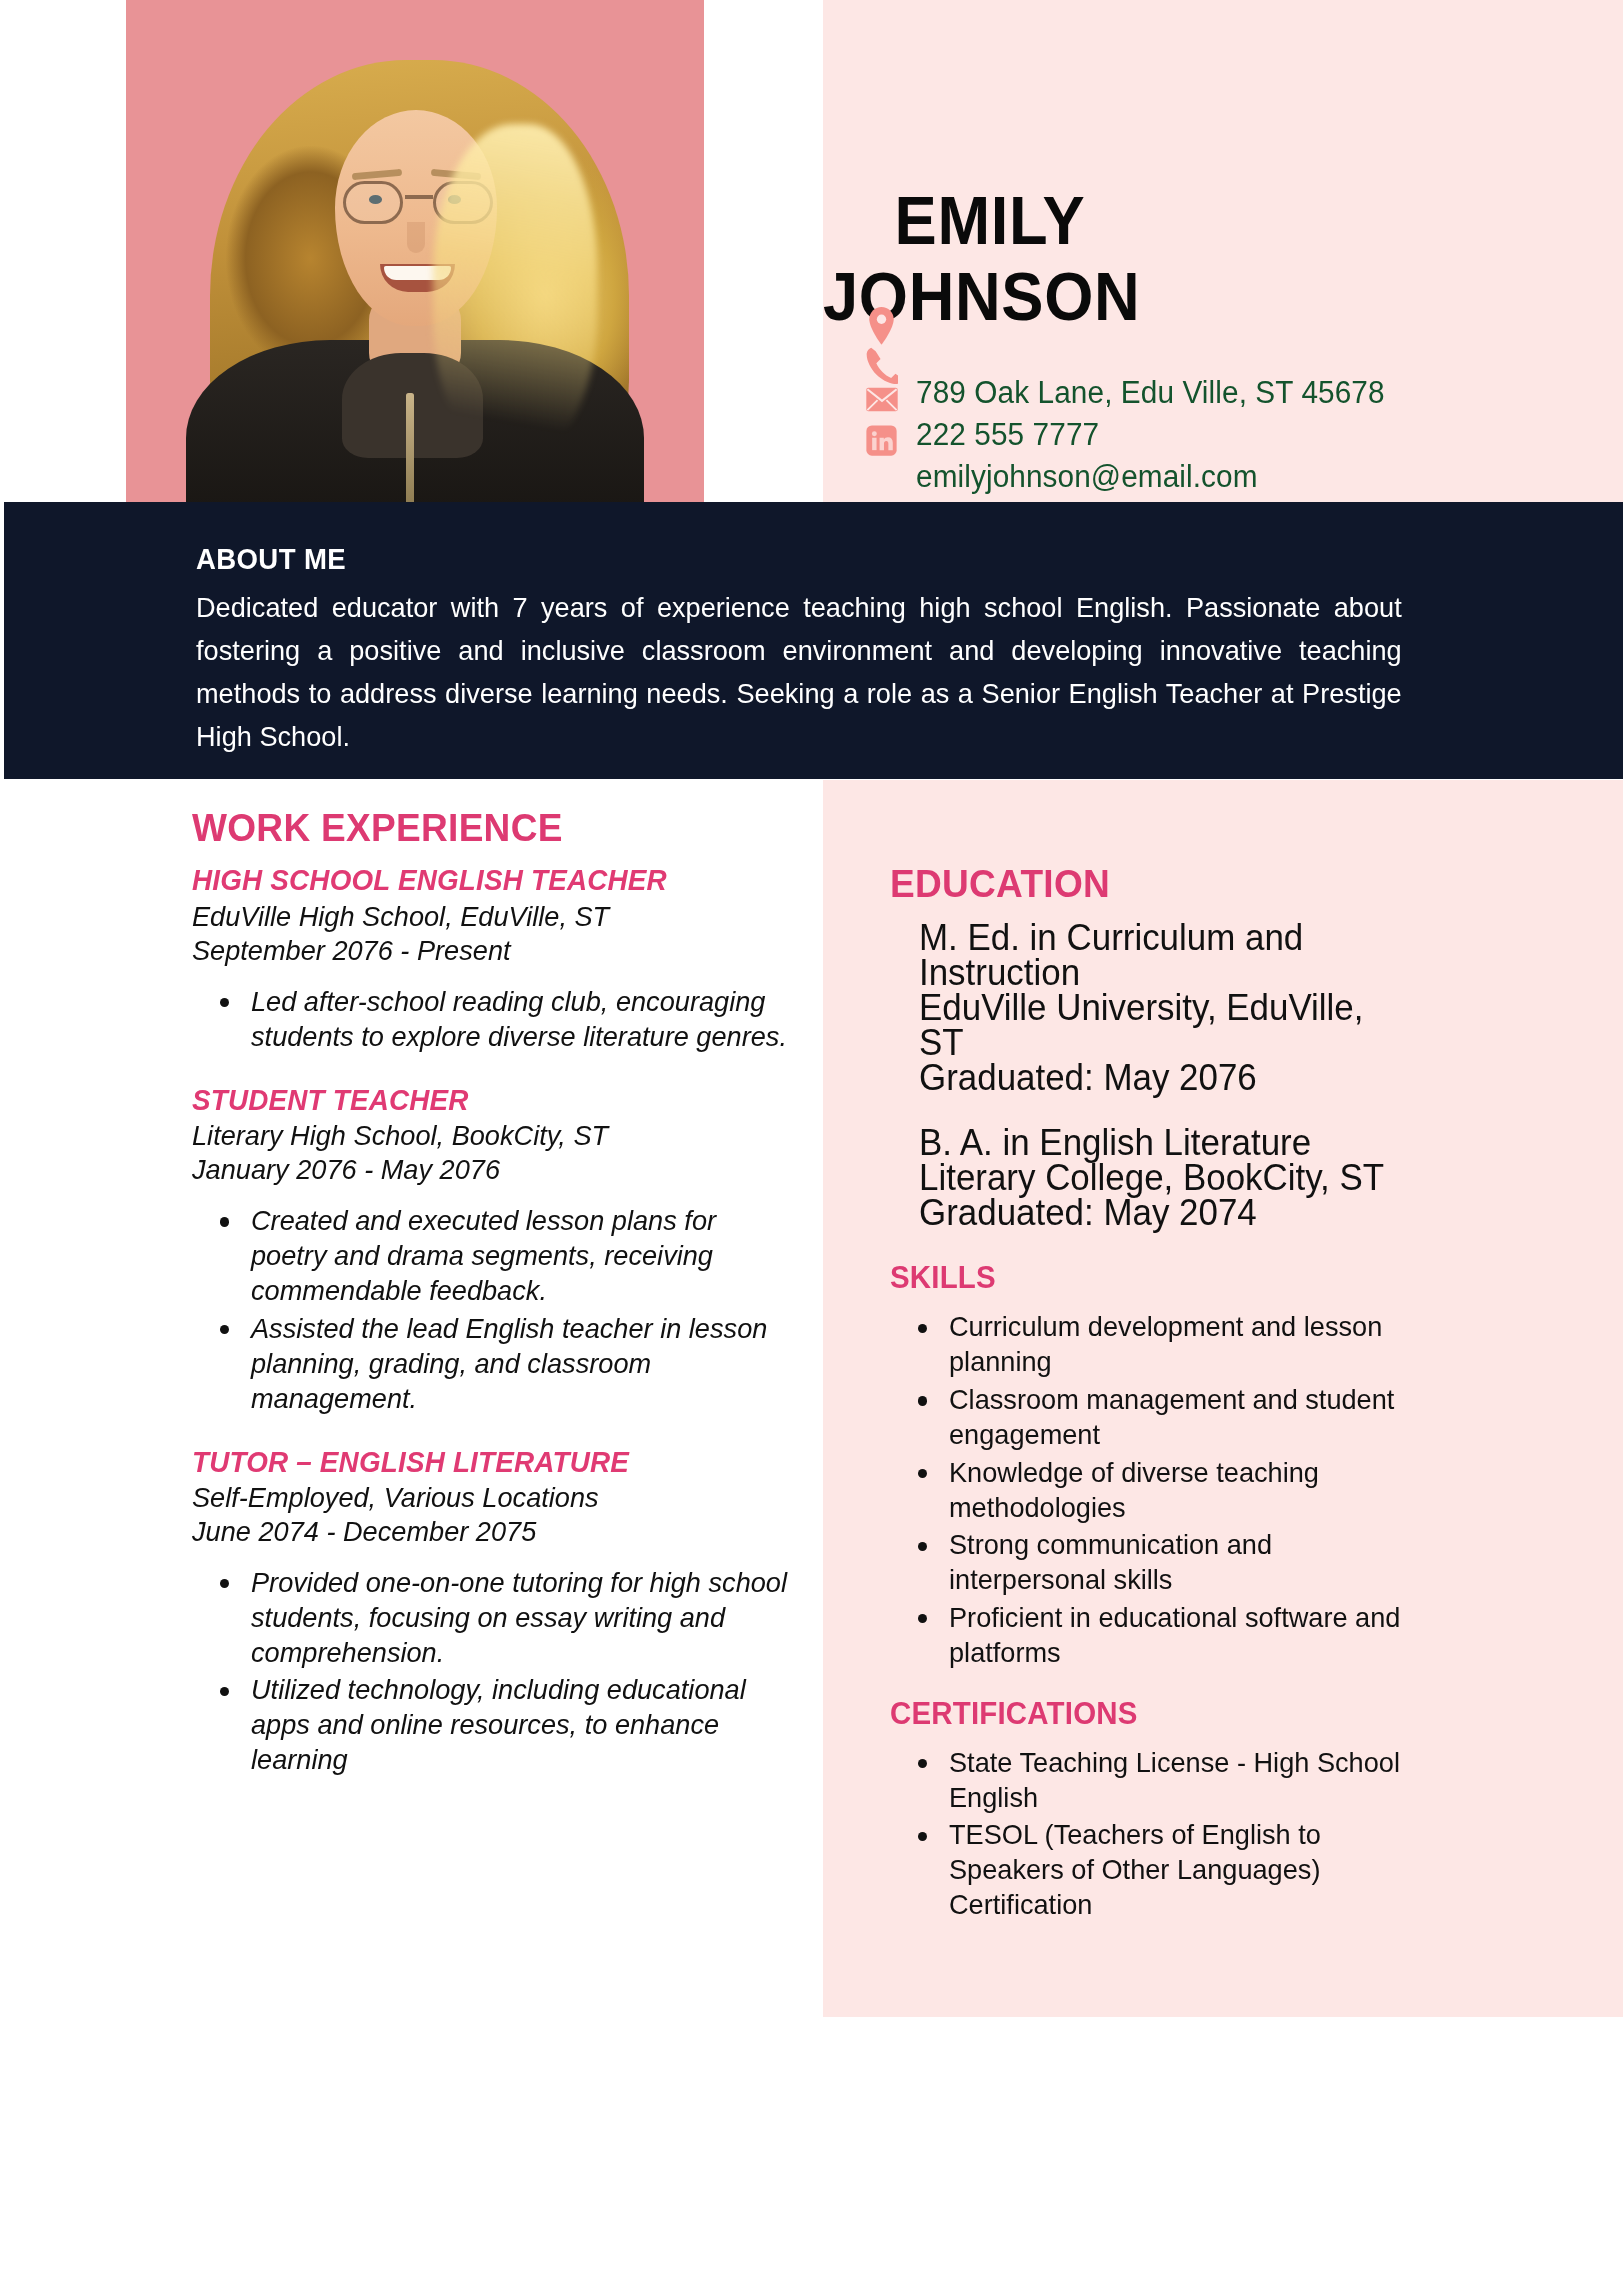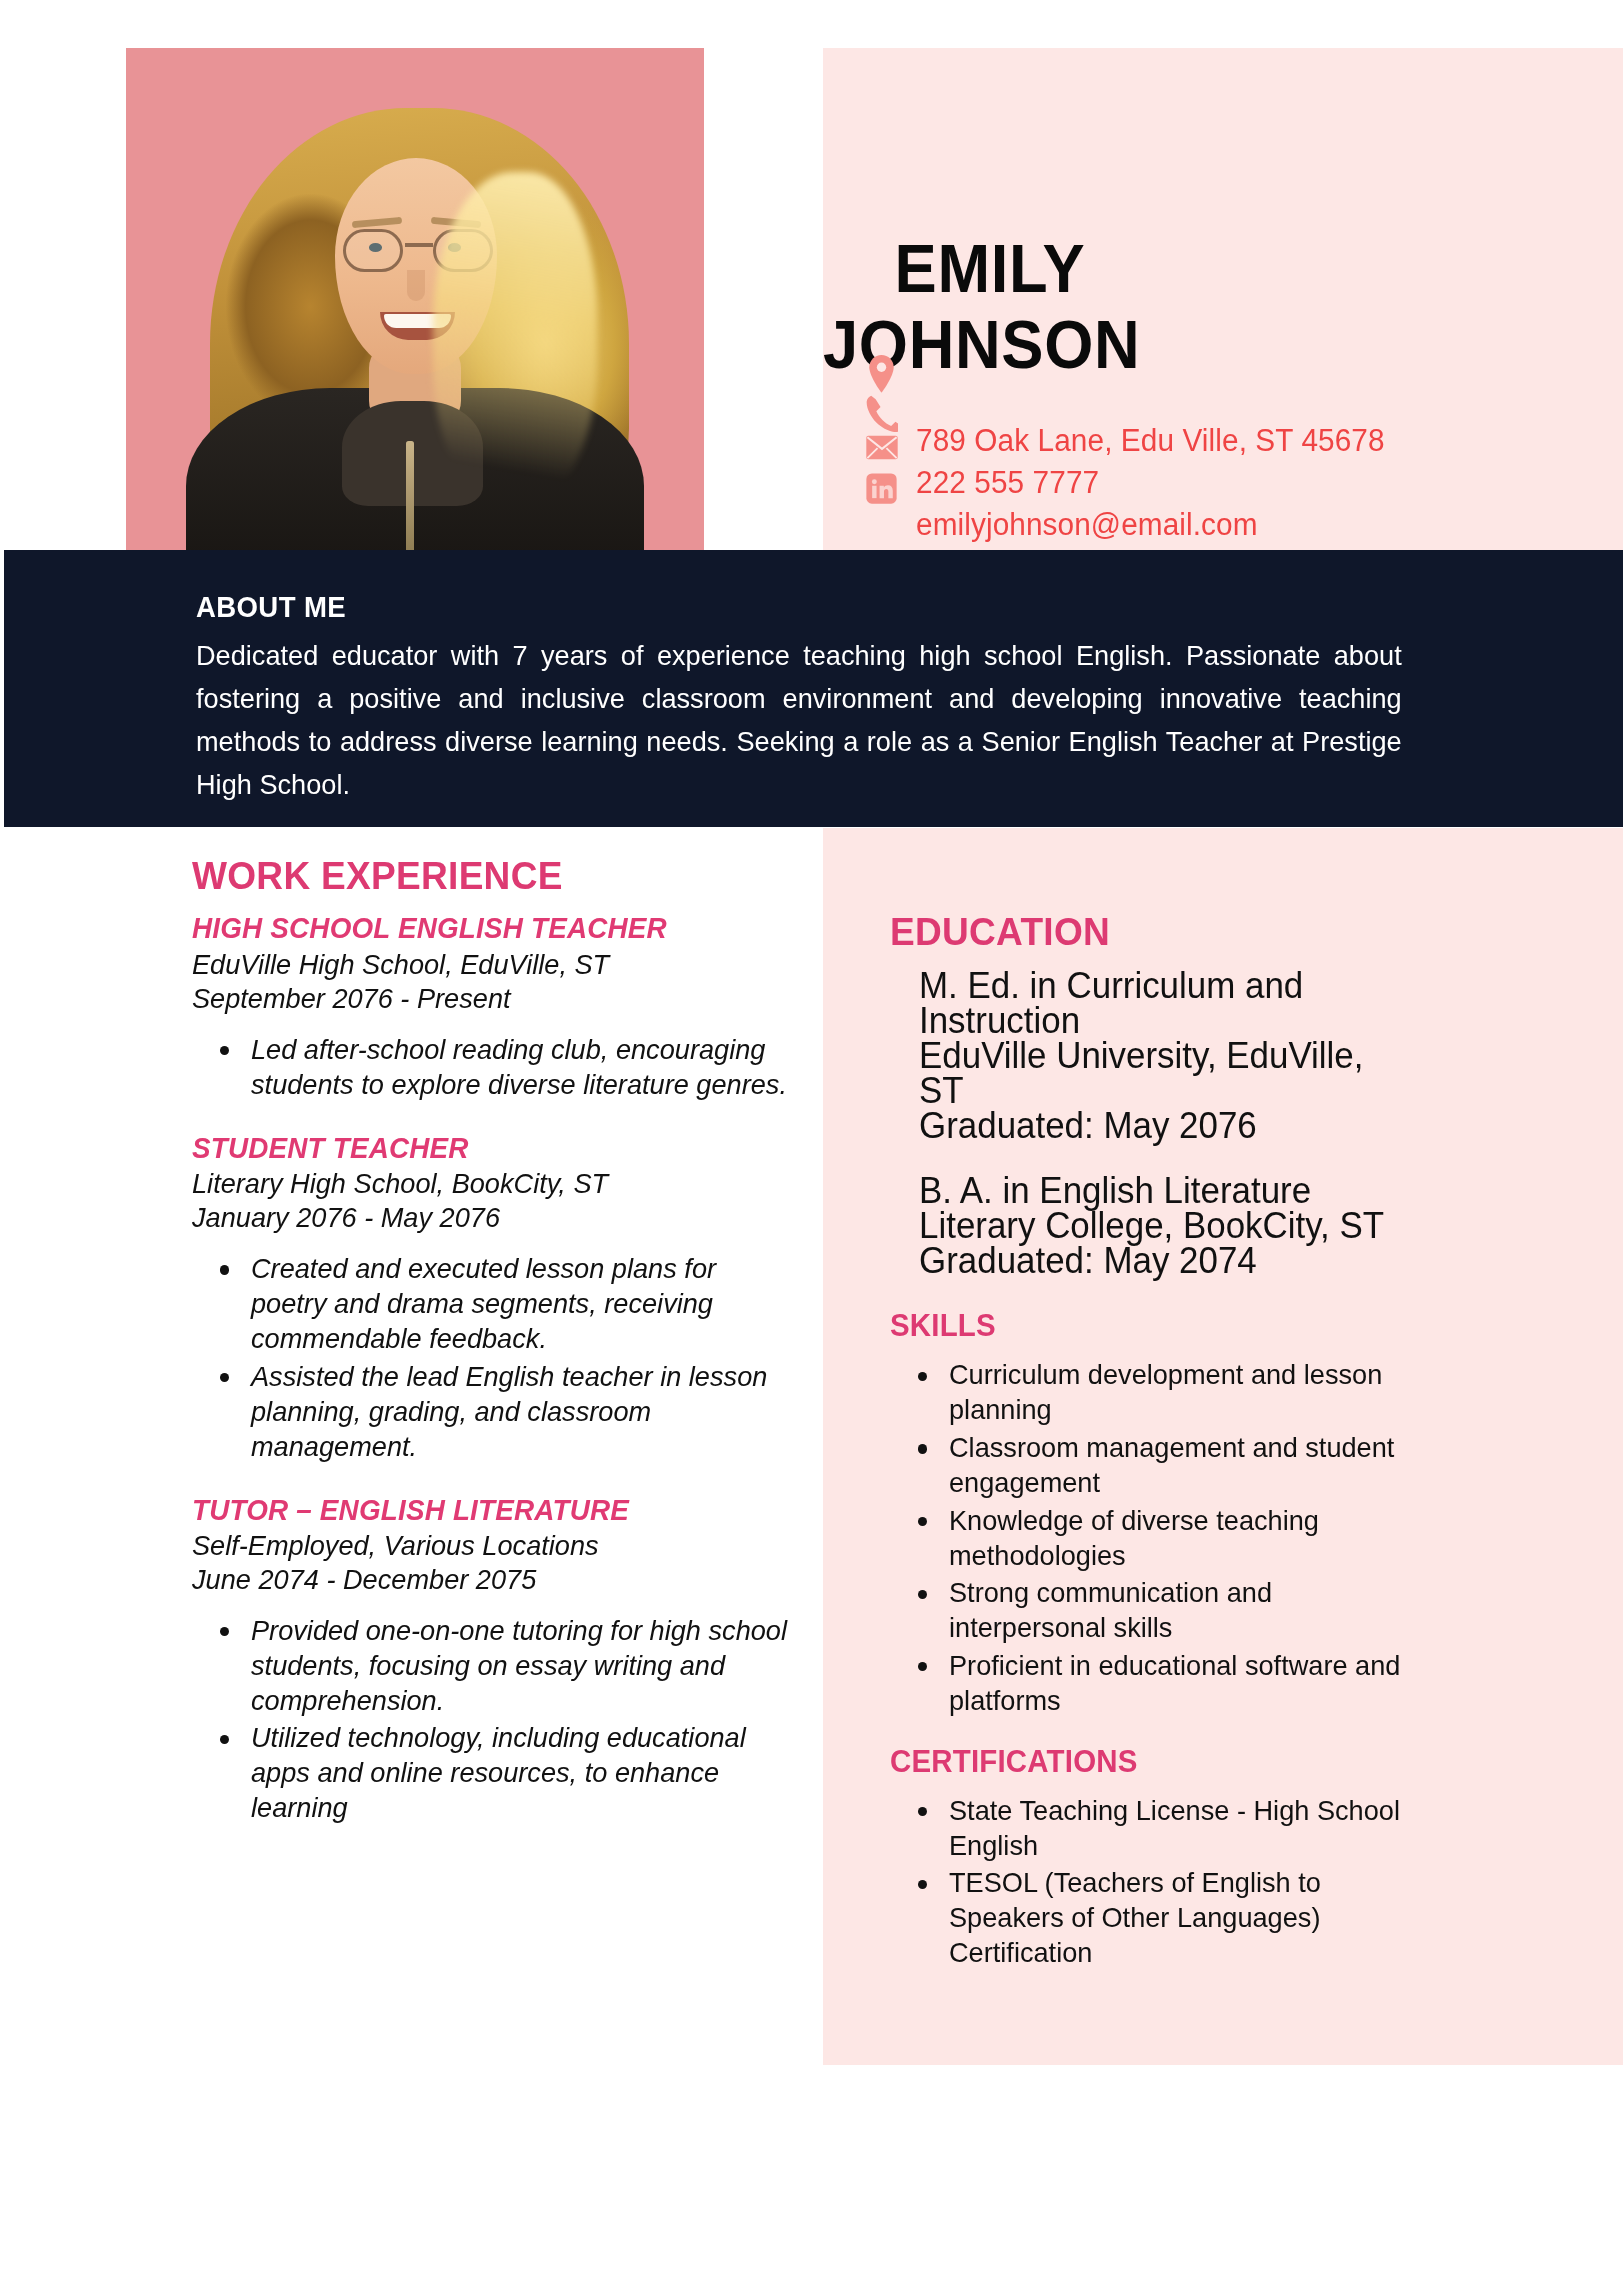--- a/index.html
+++ b/index.html
@@ -7,21 +7,20 @@
     padding: 0;
     background: #ffffff;
   }
   .page {
     position: relative;
     width: 1623px;
     height: 2017px;
     background: #ffffff;
     font-family: "Liberation Sans", sans-serif;
     overflow: hidden;
-    margin-top: 48px;
   }
 
   
   .photo-block {
     position: absolute;
     left: 126px;
     top: 0;
     width: 578px;
     height: 504px;
     background: #e89396;
@@ -213,21 +212,21 @@
     width: 34px;
     height: 39px;
     position: relative;
   }
   .cic svg { position: absolute; left: 0; top: 0; }
 
   .contact-lines {
     position: absolute;
     left: 916px;
     top: 372px;
-    color: #ef4444;
+    color: #14532d;
     font-family: "Liberation Sans Narrow", "Liberation Sans", sans-serif;
     font-size: 31px;
     line-height: 42px;
     letter-spacing: 0.1px;
   }
   .contact-lines div { white-space: nowrap; transform: scaleX(.96); transform-origin: left center; }
 
   
   .about-band {
     position: absolute;

